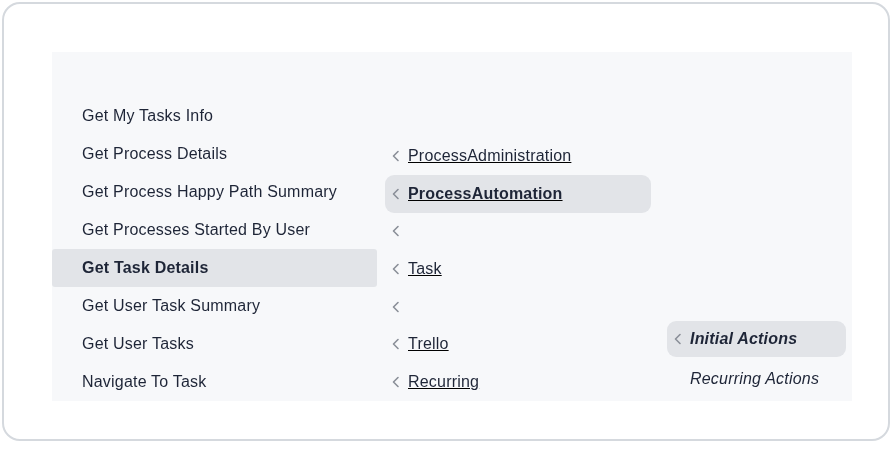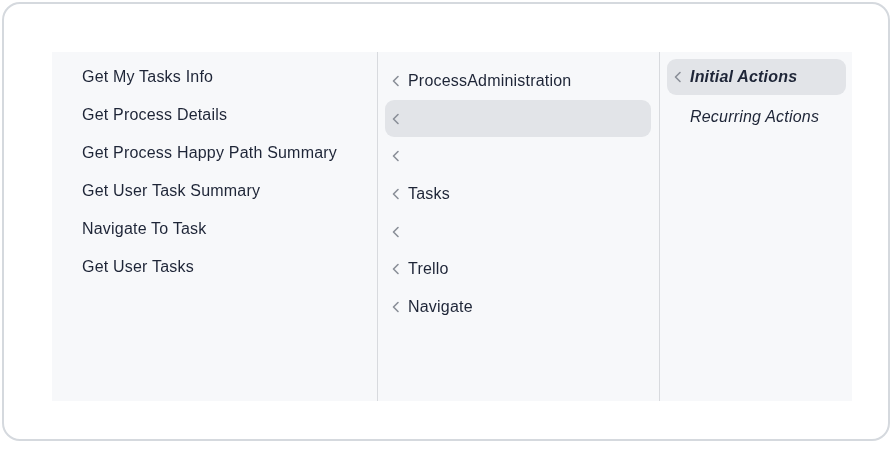--- a/index.html
+++ b/index.html
@@ -9,25 +9,25 @@
     --text:#1e2537;--panel-bg:#f7f8fa;--highlight:#e2e4e8;
     --divider:#d8dade;--chevron:#8a8f98;--card-border:#d5d9de;--card-bg:#ffffff;
   }
   .card{
     position:absolute;left:2px;top:2px;width:888px;height:439px;
     box-sizing:border-box;background:var(--card-bg);
     border:2px solid var(--card-border);border-radius:18px;
   }
   .panel{
     position:absolute;left:48px;top:48px;width:800px;height:349px;
-    background:var(--panel-bg);display:flex;overflow:hidden;
+    background:var(--panel-bg);display:flex;overflow:hidden;align-items:flex-end;
   }
   .col{list-style:none;margin:0;padding:0;box-sizing:border-box;flex:none;}
   .col-tasks{width:325px;padding-top:6px;}
-  .col-modules{width:281px;padding-top:10px;}
+  .col-modules{width:281px;padding-top:10px;text-decoration:underline;}
   .col-groups{width:192px;padding-top:7px;font-style:italic;}
   .v-divider{width:1px;background:var(--divider);flex:none;}
   .item{
     display:flex;align-items:center;height:38px;box-sizing:border-box;
     font-size:16px;letter-spacing:.2px;color:var(--text);cursor:pointer;
     white-space:nowrap;
   }
   .item.selected{font-weight:bold;}
   .col-tasks .item{padding-left:30px;}
   .col-tasks .item.selected{background:var(--highlight);border-radius:3px;}
@@ -50,60 +50,67 @@
           <li class="item">
             <span class="label">Get My Tasks Info</span>
           </li>
           <li class="item">
             <span class="label">Get Process Details</span>
           </li>
           <li class="item">
             <span class="label">Get Process Happy Path Summary</span>
           </li>
           <li class="item">
+            <span class="label">Get Processes Started By User</span>
+          </li>
+          <li class="item selected">
+            <span class="label">Get Task Details</span>
+          </li>
+          <li class="item">
             <span class="label">Get User Task Summary</span>
           </li>
           <li class="item">
-            <span class="label">Navigate To Task</span>
+            <span class="label">Get User Tasks</span>
           </li>
           <li class="item">
-            <span class="label">Get User Tasks</span>
+            <span class="label">Navigate To Task</span>
           </li>
         </ul>
       <div class="v-divider"></div>
       <ul class="col col-modules">
           <li class="item">
             <span class="chev">
               <svg width="10" height="12" viewBox="0 0 10 12">
                 <polyline points="7,1.5 2.5,6 7,10.5" fill="none" stroke="currentColor" stroke-width="1.6" stroke-linecap="round" stroke-linejoin="round"></polyline>
               </svg>
             </span>
             <span class="label">ProcessAdministration</span>
           </li>
           <li class="item selected">
             <span class="chev">
               <svg width="10" height="12" viewBox="0 0 10 12">
                 <polyline points="7,1.5 2.5,6 7,10.5" fill="none" stroke="currentColor" stroke-width="1.6" stroke-linecap="round" stroke-linejoin="round"></polyline>
               </svg>
             </span>
+            <span class="label">ProcessAutomation</span>
           </li>
           <li class="item">
             <span class="chev">
               <svg width="10" height="12" viewBox="0 0 10 12">
                 <polyline points="7,1.5 2.5,6 7,10.5" fill="none" stroke="currentColor" stroke-width="1.6" stroke-linecap="round" stroke-linejoin="round"></polyline>
               </svg>
             </span>
           </li>
           <li class="item">
             <span class="chev">
               <svg width="10" height="12" viewBox="0 0 10 12">
                 <polyline points="7,1.5 2.5,6 7,10.5" fill="none" stroke="currentColor" stroke-width="1.6" stroke-linecap="round" stroke-linejoin="round"></polyline>
               </svg>
             </span>
-            <span class="label">Tasks</span>
+            <span class="label">Task</span>
           </li>
           <li class="item">
             <span class="chev">
               <svg width="10" height="12" viewBox="0 0 10 12">
                 <polyline points="7,1.5 2.5,6 7,10.5" fill="none" stroke="currentColor" stroke-width="1.6" stroke-linecap="round" stroke-linejoin="round"></polyline>
               </svg>
             </span>
           </li>
           <li class="item">
             <span class="chev">
@@ -112,21 +119,21 @@
               </svg>
             </span>
             <span class="label">Trello</span>
           </li>
           <li class="item">
             <span class="chev">
               <svg width="10" height="12" viewBox="0 0 10 12">
                 <polyline points="7,1.5 2.5,6 7,10.5" fill="none" stroke="currentColor" stroke-width="1.6" stroke-linecap="round" stroke-linejoin="round"></polyline>
               </svg>
             </span>
-            <span class="label">Navigate</span>
+            <span class="label">Recurring</span>
           </li>
         </ul>
       <div class="v-divider"></div>
       <ul class="col col-groups">
           <li class="item selected">
             <span class="chev">
               <svg width="10" height="12" viewBox="0 0 10 12">
                 <polyline points="7,1.5 2.5,6 7,10.5" fill="none" stroke="currentColor" stroke-width="1.6" stroke-linecap="round" stroke-linejoin="round"></polyline>
               </svg>
             </span>

